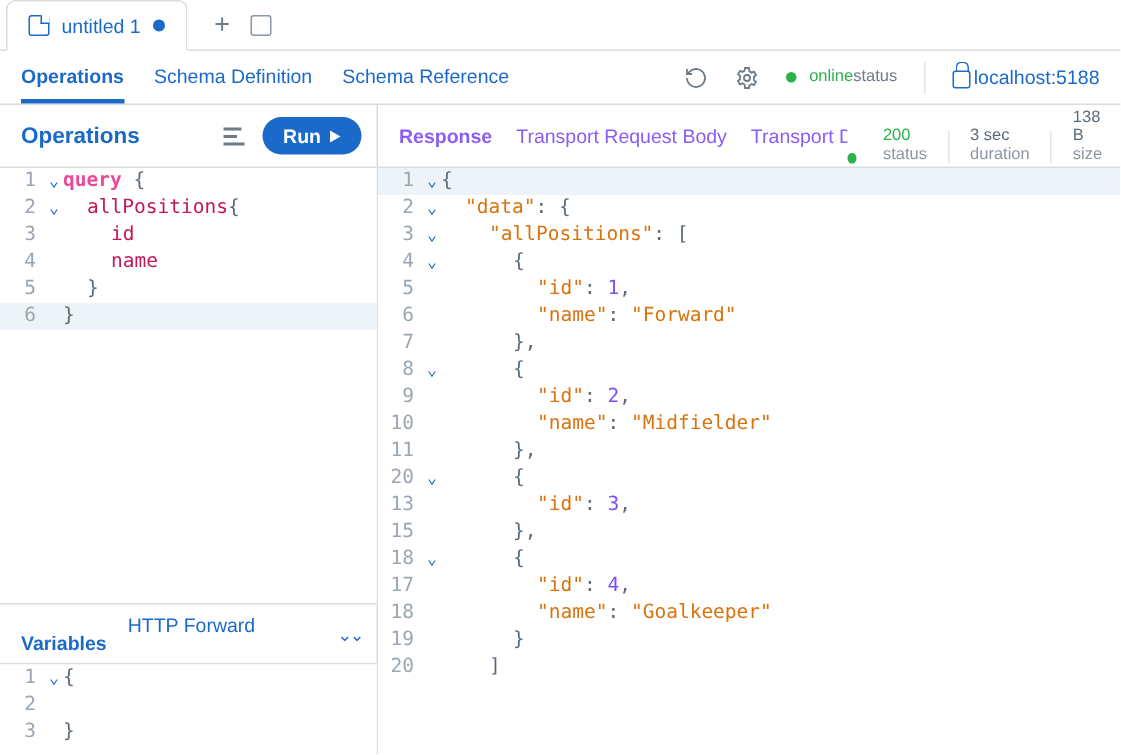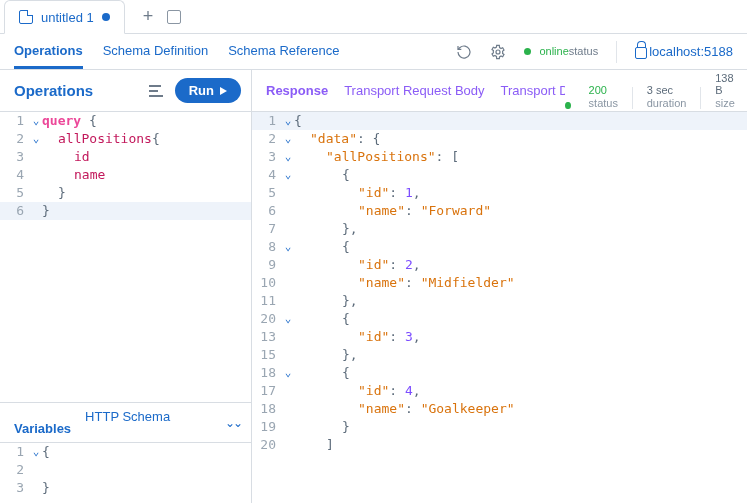--- a/index.html
+++ b/index.html
@@ -233,21 +233,21 @@
       <div class="line linehl">
           <span class="gutter">6</span>
           <span class="fold none">.</span>
           <span class="code brace">}</span>
         </div>
     </div>
 
     <div class="varshdr">
       <div class="tabs">
         <span class="active">Variables</span>
-        <span>HTTP Schema</span>
+        <span>HTTP Forward</span>
       </div>
       <span class="chevs">⌄⌄</span>
     </div>
     <div class="editor" style="flex:0 0 auto; height:60px;">
       <div class="line">
           <span class="gutter">1</span>
           <span class="fold">⌄</span>
           <span class="code brace">{</span>
         </div>
       <div class="line">

